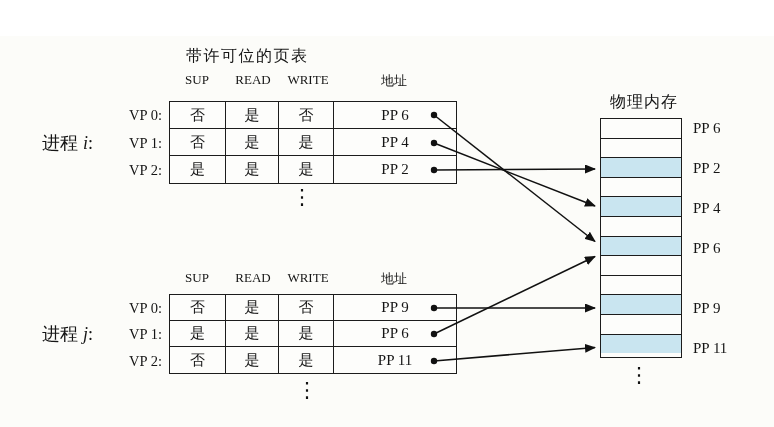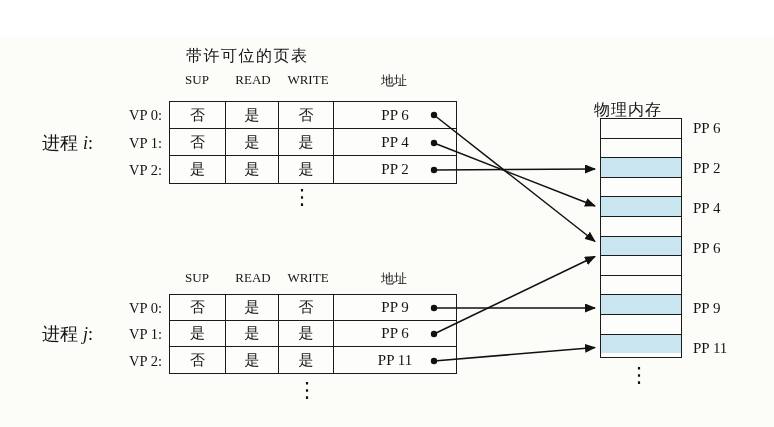--- a/index.html
+++ b/index.html
@@ -53,22 +53,22 @@
     font-size:18px;line-height:19px;white-space:nowrap;
   }
   .proc-label .pvar{margin-left:5px;font-style:italic;}
   .ellipsis{
     position:absolute;
     transform:translateX(-50%);
     font-size:21px;line-height:1;
     color:#111;
   }
   .pm-title{
-    position:absolute;left:594px;top:64px;width:84px;
-    text-align:left;font-size:16px;letter-spacing:1px;
+    position:absolute;left:594px;top:56px;width:84px;
+    text-align:right;font-size:16px;letter-spacing:1px;
     white-space:nowrap;
   }
   .pm-col{
     position:absolute;left:600px;top:82px;
     width:82px;height:240px;
     border:1.6px solid #1c1c1c;
     box-sizing:border-box;
     background:#fdfdfb;
   }
   .pm-row{

